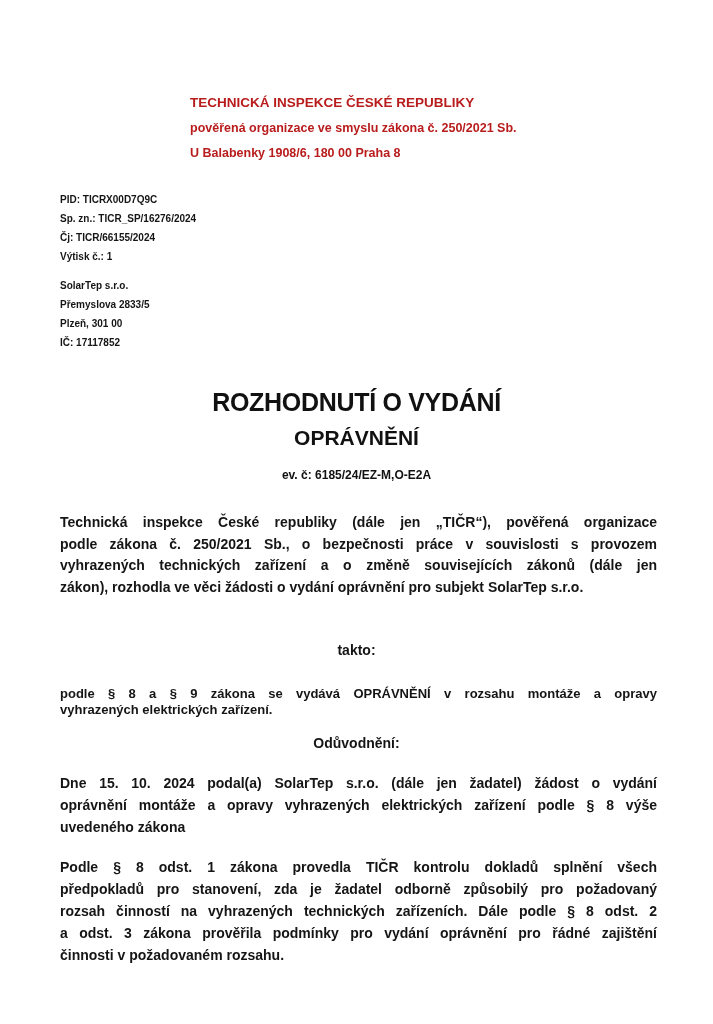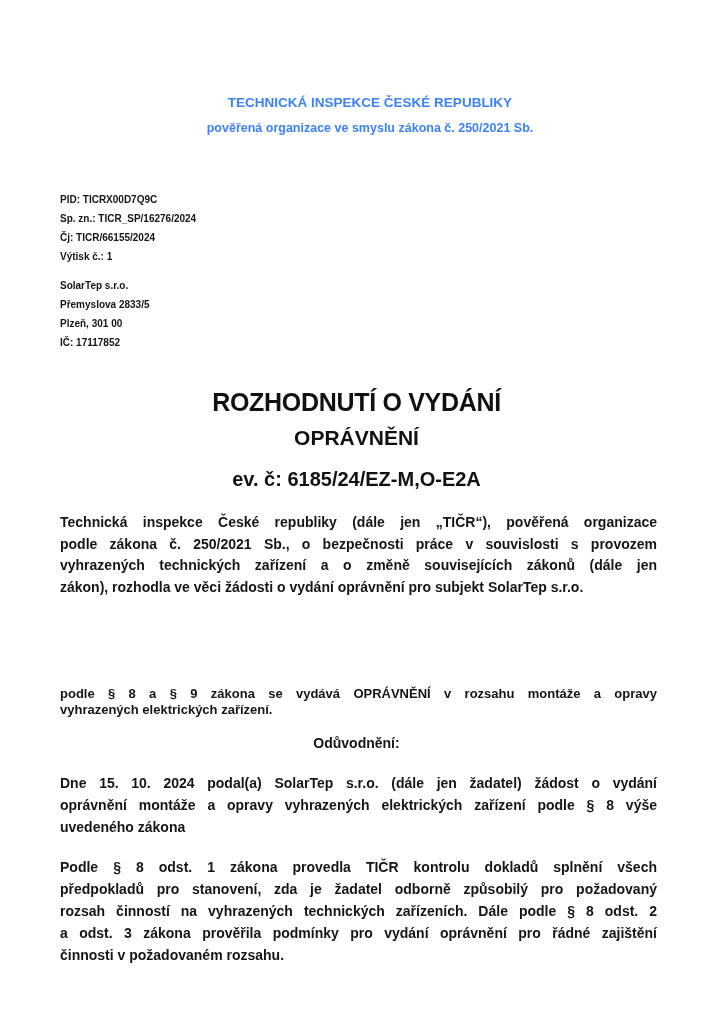--- a/index.html
+++ b/index.html
@@ -1,48 +1,49 @@
 <!DOCTYPE html>
 <html><head>
 <meta charset="utf-8">
 <style>
   html, body { margin: 0; padding: 0; background: #ffffff; }
   body { width: 713px; height: 1024px; position: relative; overflow: hidden; color: #111; }
   .page { position: absolute; left: 0; top: 0; width: 713px; height: 1024px; }
   .logo { position: absolute; left: 58px; top: 72px; width: 140px; height: 78px; }
-  .hdr { position: absolute; left: 190px; width: 360px; text-align: center; font-family: "Liberation Sans", sans-serif; font-weight: bold; color: #3b82f6; }
+  .hdr { position: absolute; left: 190px; width: 360px; font-family: "Liberation Sans", sans-serif; font-weight: bold; color: #b91c1c; }
   .hdr1 { top: 95px; font-size: 13.5px; }
   .hdr2 { top: 121px; font-size: 12.5px; }
   .hdr3 { top: 146px; font-size: 12.5px; }
   .meta { position: absolute; left: 60px; font-family: "Liberation Sans", sans-serif; font-weight: bold; font-size: 10px; color: #151515; line-height: 19px; }
   .meta-ids { top: 190px; }
   .meta-addr { top: 276px; }
   .title { position: absolute; left: 0; width: 713px; text-align: center; font-family: "Liberation Sans", sans-serif; font-weight: bold; color: #111; }
   .t1 { top: 388px; font-size: 25px; letter-spacing: -0.3px; }
   .t2 { top: 426px; font-size: 21px; }
-  .t3 { top: 468px; font-size: 20px; }
+  .t3 { top: 468px; font-size: 12px; }
   .para { position: absolute; left: 60px; width: 597px; font-family: "Liberation Sans", sans-serif; font-weight: bold; color: #151515; text-align: justify; }
   .p1 { top: 512px; font-size: 14px; line-height: 21.5px; }
   .center { position: absolute; left: 0; width: 713px; text-align: center; font-family: "Liberation Sans", sans-serif; font-weight: bold; color: #151515; font-size: 14px; }
   .takto { top: 642px; }
   .p2 { top: 686px; font-size: 13px; line-height: 16px; font-family: "Liberation Sans", sans-serif; }
   .odu { top: 735px; }
   .p3 { top: 772px; font-size: 14px; line-height: 22px; }
   .p4 { top: 856px; font-size: 14px; line-height: 22px; }
   .para span.line { display: block; text-align-last: justify; }
   .para span.line.last { text-align-last: left; }
 </style>
 </head>
 <body>
 
 <div class="page">
 
 
   <div class="hdr hdr1">TECHNICKÁ INSPEKCE ČESKÉ REPUBLIKY</div>
   <div class="hdr hdr2">pověřená organizace ve smyslu zákona č. 250/2021 Sb.</div>
+  <div class="hdr hdr3">U Balabenky 1908/6, 180 00 Praha 8</div>
 
   <div class="meta meta-ids">
     <div>PID: TICRX00D7Q9C</div>
     <div>Sp. zn.: TICR_SP/16276/2024</div>
     <div>Čj: TICR/66155/2024</div>
     <div>Výtisk č.: 1</div>
   </div>
 
   <div class="meta meta-addr">
     <div>SolarTep s.r.o.</div>
@@ -55,20 +56,21 @@
   <div class="title t2">OPRÁVNĚNÍ</div>
   <div class="title t3">ev. č: 6185/24/EZ-M,O-E2A</div>
 
   <div class="para p1">
     <span class="line">Technická inspekce České republiky (dále jen „TIČR“), pověřená organizace</span>
     <span class="line">podle zákona č. 250/2021 Sb., o bezpečnosti práce v souvislosti s provozem</span>
     <span class="line">vyhrazených technických zařízení a o změně souvisejících zákonů (dále jen</span>
     <span class="line last">zákon), rozhodla ve věci žádosti o vydání oprávnění pro subjekt SolarTep s.r.o.</span>
   </div>
 
+  <div class="center takto">takto:</div>
 
   <div class="para p2">
     <span class="line">podle § 8 a § 9 zákona se vydává OPRÁVNĚNÍ v rozsahu montáže a opravy</span>
     <span class="line last">vyhrazených elektrických zařízení.</span>
   </div>
 
   <div class="center odu">Odůvodnění:</div>
 
   <div class="para p3">
     <span class="line">Dne 15. 10. 2024 podal(a) SolarTep s.r.o. (dále jen žadatel) žádost o vydání</span>

